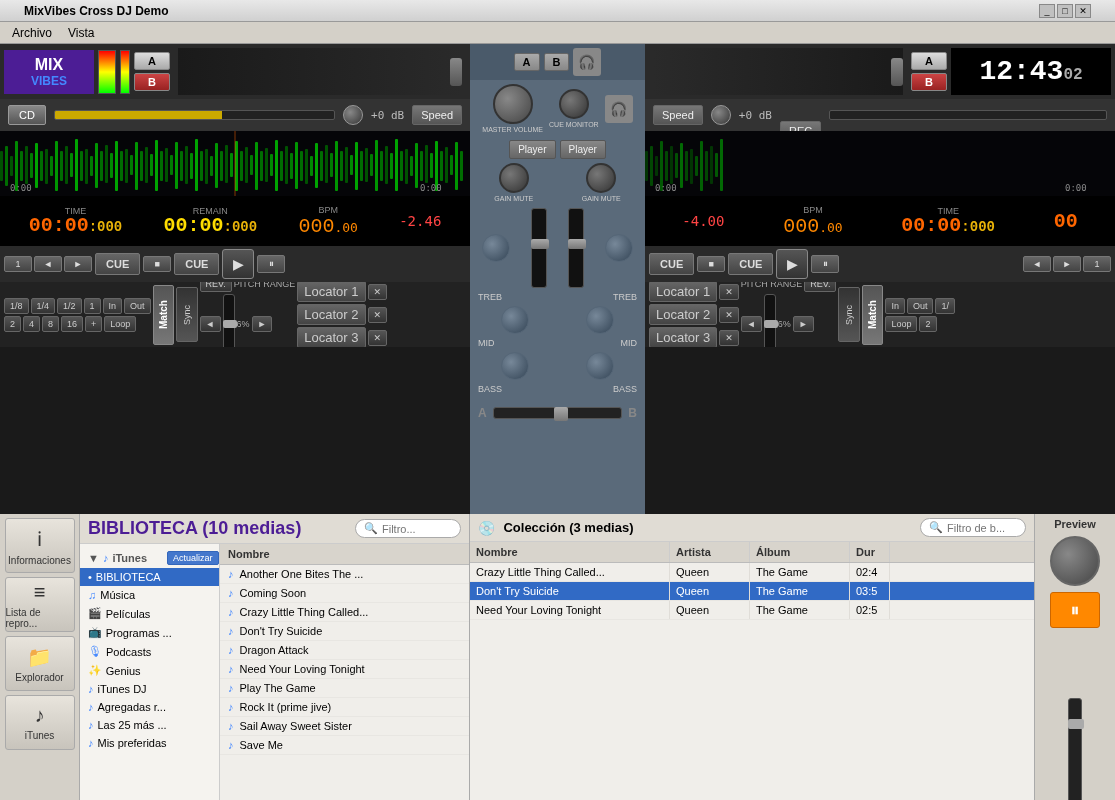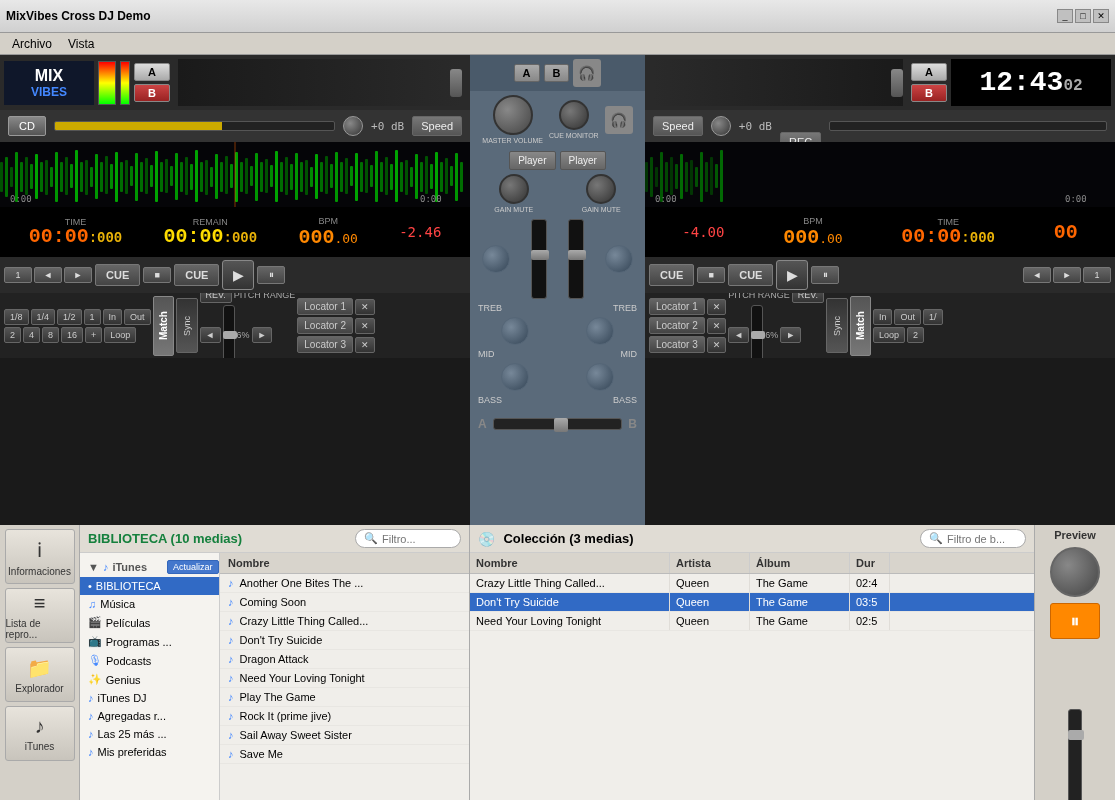--- a/index.html
+++ b/index.html
@@ -1,24 +1,24 @@
 <!DOCTYPE html>
 <html><head>
   <meta charset="utf-8">
   <style>
     * { margin: 0; padding: 0; box-sizing: border-box; }
     body { width: 1115px; height: 800px; overflow: hidden; font-family: Arial, sans-serif; font-size: 12px; background: #c0c0c0; }
 
     
     .title-bar {
       background: linear-gradient(to bottom, #e8e8e8, #d0d0d0);
-      height: 33px;
-      display: flex;
-      align-items: center;
-      padding: 0 6px;
+      height: 22px;
+      display: flex;
+      align-items: center;
+      padding: 0 24px;
       border-bottom: 1px solid #999;
     }
     .title-bar-title { font-size: 12px; font-weight: bold; color: #000; flex: 1; }
     .title-bar-controls { display: flex; gap: 2px; }
     .title-btn { width: 16px; height: 14px; background: #c0c0c0; border: 1px solid #888; font-size: 9px; cursor: pointer; display: flex; align-items: center; justify-content: center; }
 
     
     .menu-bar {
       background: #d4d0c8;
       height: 22px;
@@ -68,21 +68,21 @@
     .deck-header {
       background: #2a2a2a;
       height: 55px;
       display: flex;
       align-items: center;
       padding: 4px;
       gap: 4px;
     }
 
     .mixvibes-logo {
-      background: #0f172a;
+      background: #4c1d95;
       color: #fff;
       font-size: 14px;
       font-weight: bold;
       padding: 4px 8px;
       width: 90px;
       height: 44px;
       display: flex;
       flex-direction: column;
       align-items: center;
       justify-content: center;
@@ -216,21 +216,21 @@
       justify-content: space-around;
       padding: 0 8px;
     }
 
     .time-block { text-align: center; }
     .time-label { color: #888; font-size: 9px; text-transform: uppercase; }
     .time-value { color: #ff6600; font-size: 20px; font-family: 'Courier New', monospace; font-weight: bold; line-height: 1; }
     .time-value.yellow { color: #ffdd00; }
     .time-value.small { font-size: 14px; color: #eab308; }
 
-    .bpm-value { color: #ff8800; font-size: 20px; font-family: 'Courier New', monospace; font-weight: bold; }
+    .bpm-value { color: #ff8800; font-size: 20px; font-family: 'Courier New', monospace; font-weight: normal; }
     .pitch-value { color: #ff4444; font-size: 14px; font-family: monospace; }
 
     
     .controls-row {
       background: #2a2a2a;
       height: 40px;
       display: flex;
       align-items: center;
       padding: 0 4px;
       gap: 3px;
@@ -296,21 +296,21 @@
       text-orientation: mixed;
       transform: rotate(180deg);
       height: 60px;
     }
 
     .locator-btn {
       background: linear-gradient(to bottom, #666, #444);
       color: #ccc;
       border: 1px solid #666;
       padding: 2px 6px;
-      font-size: 10px;
+      font-size: 13px;
       cursor: pointer;
       border-radius: 2px;
       white-space: nowrap;
     }
 
     .pitch-slider-outer {
       height: 60px;
       width: 12px;
       background: #111;
       border: 1px solid #555;
@@ -448,23 +448,23 @@
     .lib-header {
       background: #e0dcd4;
       padding: 4px 8px;
       display: flex;
       align-items: center;
       gap: 8px;
       border-bottom: 1px solid #ccc;
     }
 
     .lib-title {
-      font-size: 13px;
+      font-size: 18px;
       font-weight: bold;
-      color: #15803d;
+      color: #4c1d95;
       flex: 1;
     }
 
     .lib-filter {
       background: #fff;
       border: 1px solid #aaa;
       border-radius: 10px;
       padding: 2px 8px;
       font-size: 11px;
       display: flex;

